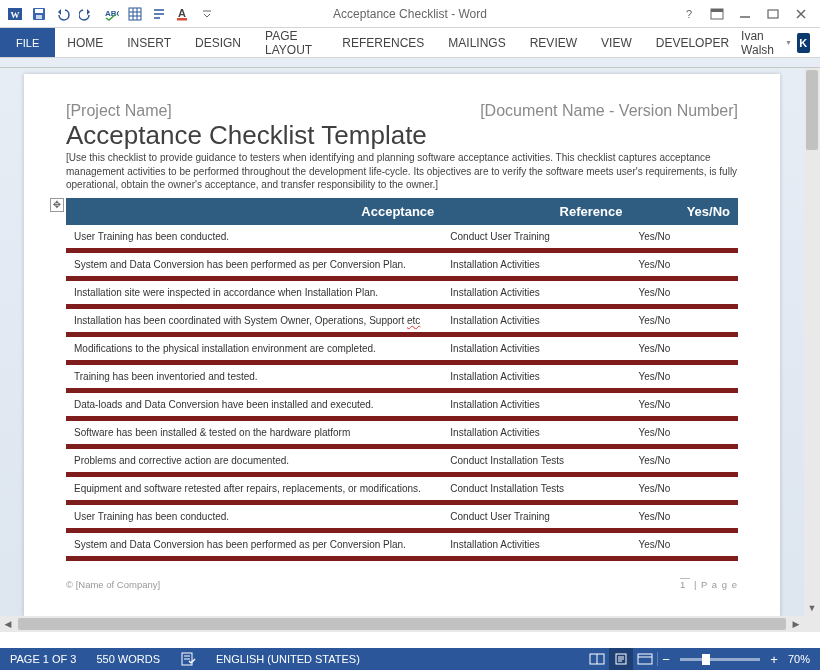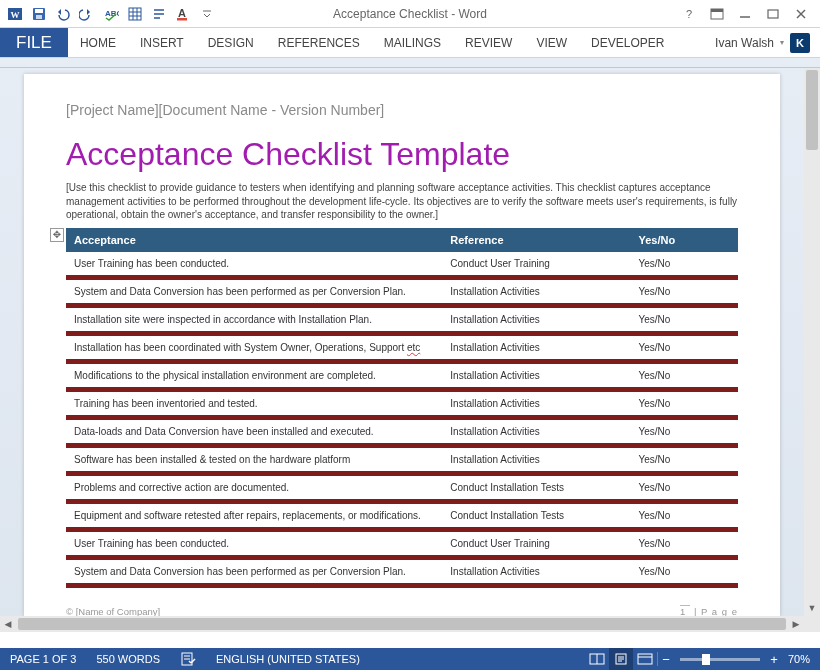--- a/index.html
+++ b/index.html
@@ -8,38 +8,38 @@
 
 .titlebar { height: 28px; background: #fff; display: flex; align-items: center; border-bottom: 1px solid #d4d4d4; position: relative; }
 .qat { display: flex; align-items: center; gap: 2px; padding-left: 4px; height: 100%; }
 .qat-btn { width: 22px; height: 22px; display: flex; align-items: center; justify-content: center; cursor: pointer; color: #444; }
 .title-center { position: absolute; left: 0; right: 0; text-align: center; font-size: 12px; color: #666; pointer-events: none; }
 .win-controls { position: absolute; right: 0; top: 0; display: flex; align-items: center; height: 100%; gap: 2px; padding-right: 6px; }
 .win-btn { width: 26px; height: 20px; display: flex; align-items: center; justify-content: center; cursor: pointer; color: #666; }
 
 
 .ribbon { height: 30px; background: #fff; display: flex; align-items: stretch; border-bottom: 1px solid #d4d4d4; font-size: 12px; }
-.file-tab { background: #2b579a; color: #fff; padding: 0 16px; display: flex; align-items: center; font-size: 17px; cursor: pointer; }
+.file-tab { background: #2b579a; color: #fff; padding: 0 16px; display: flex; align-items: center; font-size: 11px; cursor: pointer; }
 .rib-tab { padding: 0 12px; display: flex; align-items: center; color: #444; cursor: pointer; }
 .rib-spacer { flex: 1; }
 .user-area { display: flex; align-items: center; gap: 6px; padding-right: 10px; color: #444; }
 .user-badge { width: 20px; height: 20px; background: #0a3a6e; color: #fff; display: flex; align-items: center; justify-content: center; font-size: 11px; font-weight: bold; border-radius: 2px; }
 
 
 .doc-area { position: absolute; top: 58px; left: 0; right: 0; bottom: 38px; background: linear-gradient(#e7edf5, #dde5ef); overflow: hidden; }
 .ruler-gap { height: 10px; background: transparent; border-bottom: 1px solid #c7c7c7;}
 .doc-scroll { position: absolute; top:10px; left:0; right:16px; bottom:16px; overflow:hidden; display:flex; justify-content:center;}
 .page { width: 756px; background: #fff; box-shadow: 0 0 4px rgba(0,0,0,0.2); margin-top: 6px; padding: 28px 42px 18px 42px; position: relative; }
 
-.doc-hdr { display: flex; justify-content: flex-start; color: #8a8a8a; font-size: 14px; margin-bottom: 18px; }
-.doc-title { color: #a21caf; font-size: 32px; font-weight: 300; font-family: "Segoe UI Light","Segoe UI",sans-serif; margin-bottom: 8px; }
+.doc-hdr { display: flex; justify-content: space-between; color: #8a8a8a; font-size: 16px; }
+.doc-title { color: #404040; font-size: 26px; font-weight: 300; font-family: "Segoe UI Light","Segoe UI",sans-serif; }
 .doc-intro { font-size: 10px; color: #444; line-height: 1.35; margin-bottom: 6px; }
 
 .tbl { width: 100%; border-collapse: collapse; font-size: 10px; position: relative; }
-.tbl thead th { background: #2f5d82; color: #fff; text-align: left; font-weight: 600; padding: 6px 8px; font-size: 11px; }
+.tbl thead th { background: #2f5d82; color: #fff; text-align: right; font-weight: 600; padding: 6px 8px; font-size: 13px; }
 .tbl td { padding: 6px 8px; border-bottom: 5px solid #7f1d1d; color: #333; }
 .col-acc { width: 56%; }
 .col-ref { width: 28%; }
 .col-yn { width: 16%; }
 
 .table-anchor { position:absolute; left:-16px; top:0; width:14px; height:14px; border:1px solid #999; background:#fff; display:flex; align-items:center; justify-content:center; font-size:10px; color:#666; cursor:move;}
 
 .doc-ftr { display:flex; justify-content:space-between; color:#999; font-size:9.5px; margin-top:14px; border-top:0; padding-top:4px;gap:15px;}
 .doc-ftr .pg { letter-spacing: 1px; }
 .doc-ftr .pg .pnum { border-top: 1px solid #bbb; padding: 0 4px 0 0; }
@@ -159,20 +159,21 @@
         </svg>
       </div>
   </div>
 </div>
 
 <div class="ribbon">
   <div class="file-tab">FILE</div>
   <div class="rib-tab">HOME</div>
   <div class="rib-tab">INSERT</div>
   <div class="rib-tab">DESIGN</div>
+  <div class="rib-tab">PAGE LAYOUT</div>
   <div class="rib-tab">REFERENCES</div>
   <div class="rib-tab">MAILINGS</div>
   <div class="rib-tab">REVIEW</div>
   <div class="rib-tab">VIEW</div>
   <div class="rib-tab">DEVELOPER</div>
   <div class="rib-spacer"></div>
   <div class="user-area">
     <span>Ivan Walsh</span>
     <span style="font-size:8px;color:#888;">▾</span>
     <div class="user-badge">K</div>
@@ -204,21 +205,21 @@
                 <td>User Training has been conducted.</td>
                 <td>Conduct User Training</td>
                 <td>Yes/No</td>
               </tr>
               <tr>
                 <td>System and Data Conversion has been performed as per Conversion Plan.</td>
                 <td>Installation Activities</td>
                 <td>Yes/No</td>
               </tr>
               <tr>
-                <td>Installation site were inspected in accordance with Installation Plan.</td>
+                <td>Installation site were inspected in accordance when Installation Plan.</td>
                 <td>Installation Activities</td>
                 <td>Yes/No</td>
               </tr>
               <tr>
                 <td>Installation has been coordinated with System Owner, Operations, Support <span class="squiggle">etc</span></td>
                 <td>Installation Activities</td>
                 <td>Yes/No</td>
               </tr>
               <tr>
                 <td>Modifications to the physical installation environment are completed.</td>

